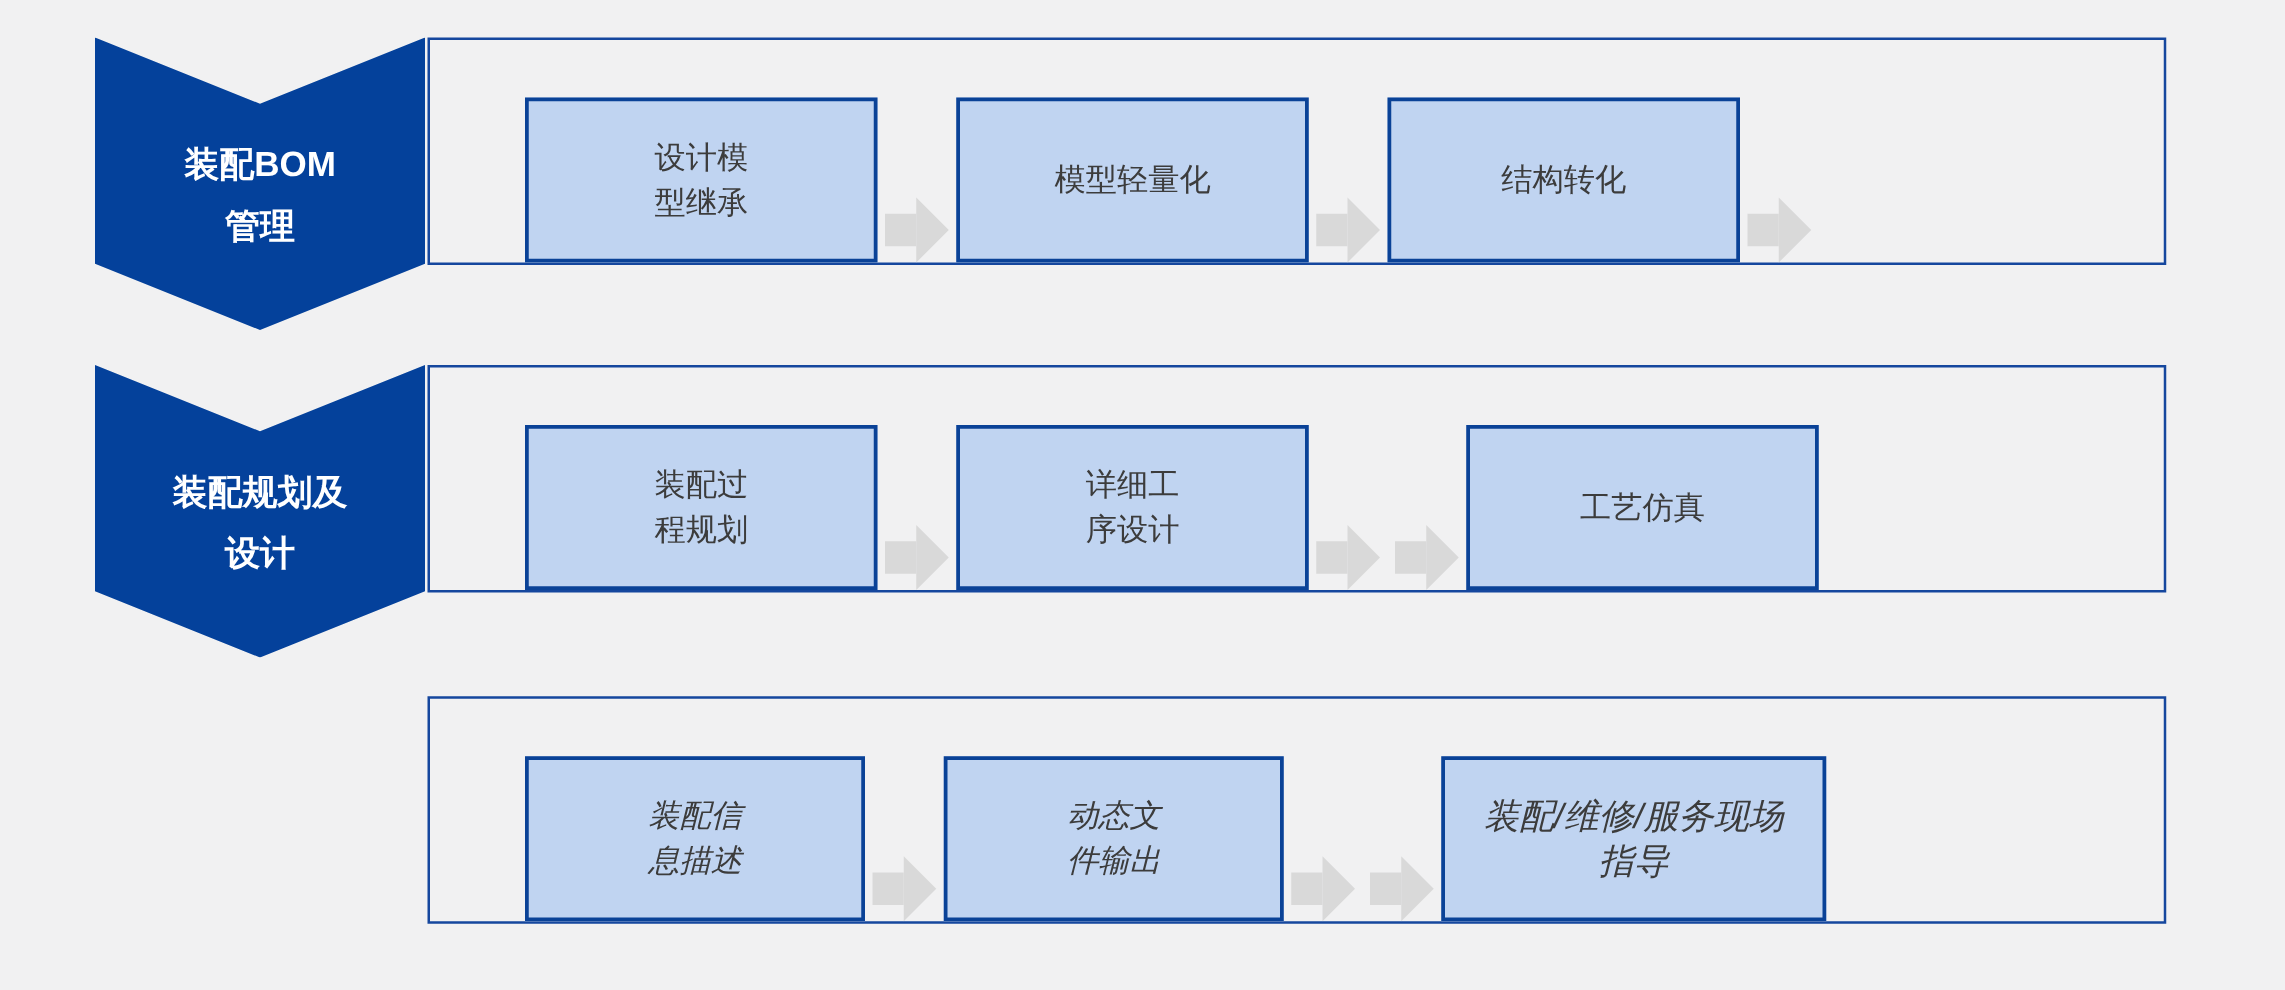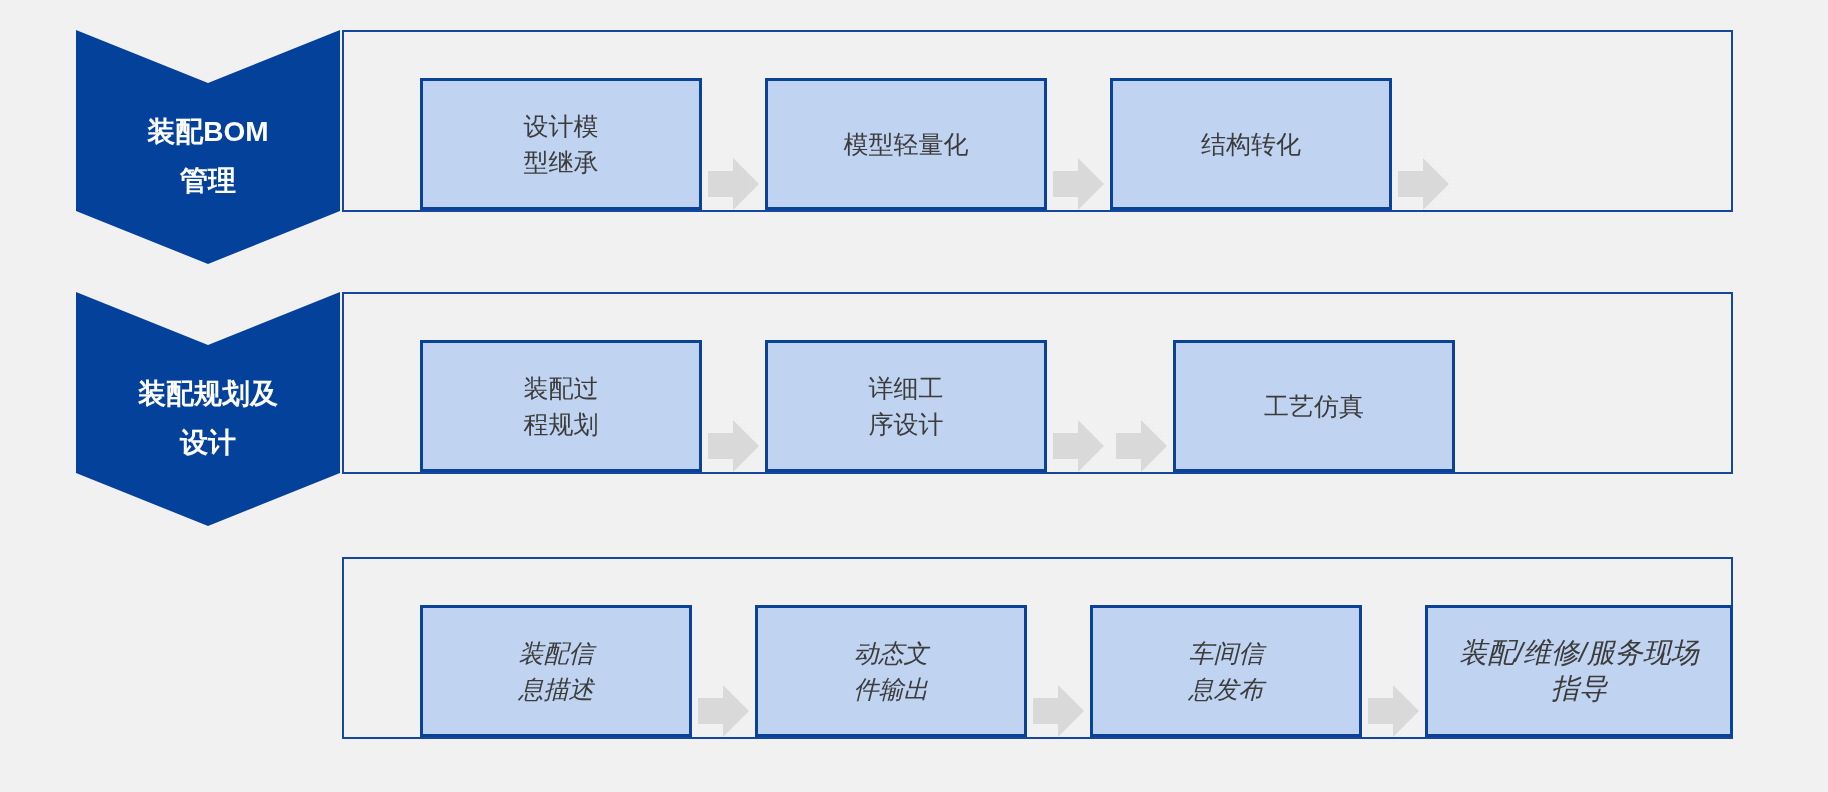--- a/index.html
+++ b/index.html
@@ -138,22 +138,20 @@
       <div class="arrow">
           <div class="body"></div>
           <div class="head"></div>
         </div>
       <div class="step-box">动态文
 件输出</div>
       <div class="arrow">
           <div class="body"></div>
           <div class="head"></div>
         </div>
-      <div class="step-box">车间信
-息发布</div>
       <div class="arrow">
           <div class="body"></div>
           <div class="head"></div>
         </div>
       <div class="step-box wide">装配/维修/服务现场
 指导</div>
     </div>
   </div>
 </div>
 

